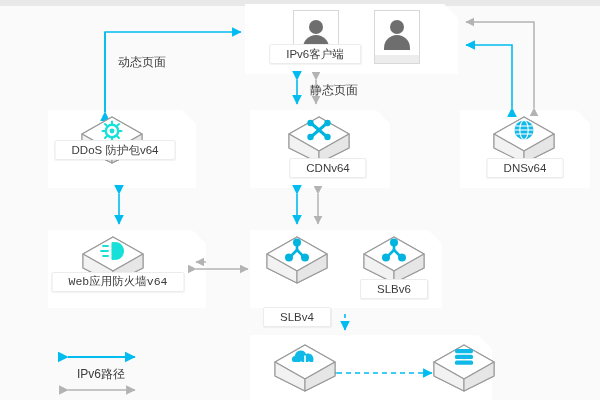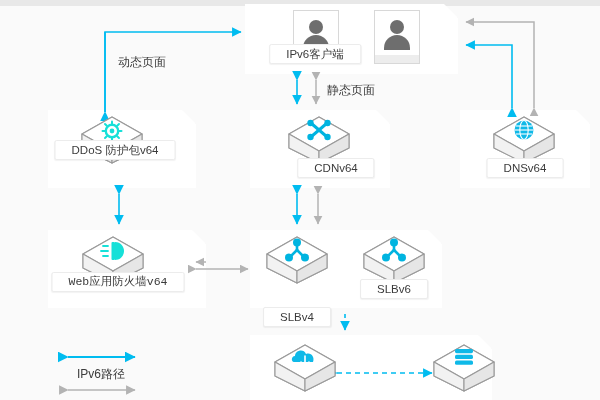--- a/index.html
+++ b/index.html
@@ -252,26 +252,26 @@
   </div>
   <div class="person" style="left:374px;top:10px;">
     <div class="head"></div>
     <div class="body"></div>
     <div class="base"></div>
   </div>
 
   <div class="nlabel" style="left:315px;top:44px;">IPv6客户端</div>
 
   <div class="nlabel" style="left:115px;top:140px;">DDoS 防护包v64</div>
-  <div class="nlabel" style="left:336px;top:158px;">CDNv64</div>
+  <div class="nlabel" style="left:328px;top:158px;">CDNv64</div>
   <div class="nlabel" style="left:525px;top:158px;">DNSv64</div>
 
   <div class="nlabel" style="left:118px;top:272px;font-family:Liberation Mono, monospace;">Web应用防火墙v64</div>
   <div class="nlabel" style="left:297px;top:279px;margin-top:28px;">SLBv4</div>
   <div class="nlabel" style="left:394px;top:279px;">SLBv6</div>
 
   <div class="anno" style="left:118px;top:54px;">动态页面</div>
-  <div class="anno" style="left:327px;top:82px;">静态页面</div>
+  <div class="anno" style="left:310px;top:82px;">静态页面</div>
 
   <div class="legend-text" style="left:101px;top:366px;">IPv6路径</div>
   <div class="legend-text" style="left:101px;top:397px;"></div>
 
 </div>
 
 </body></html>

